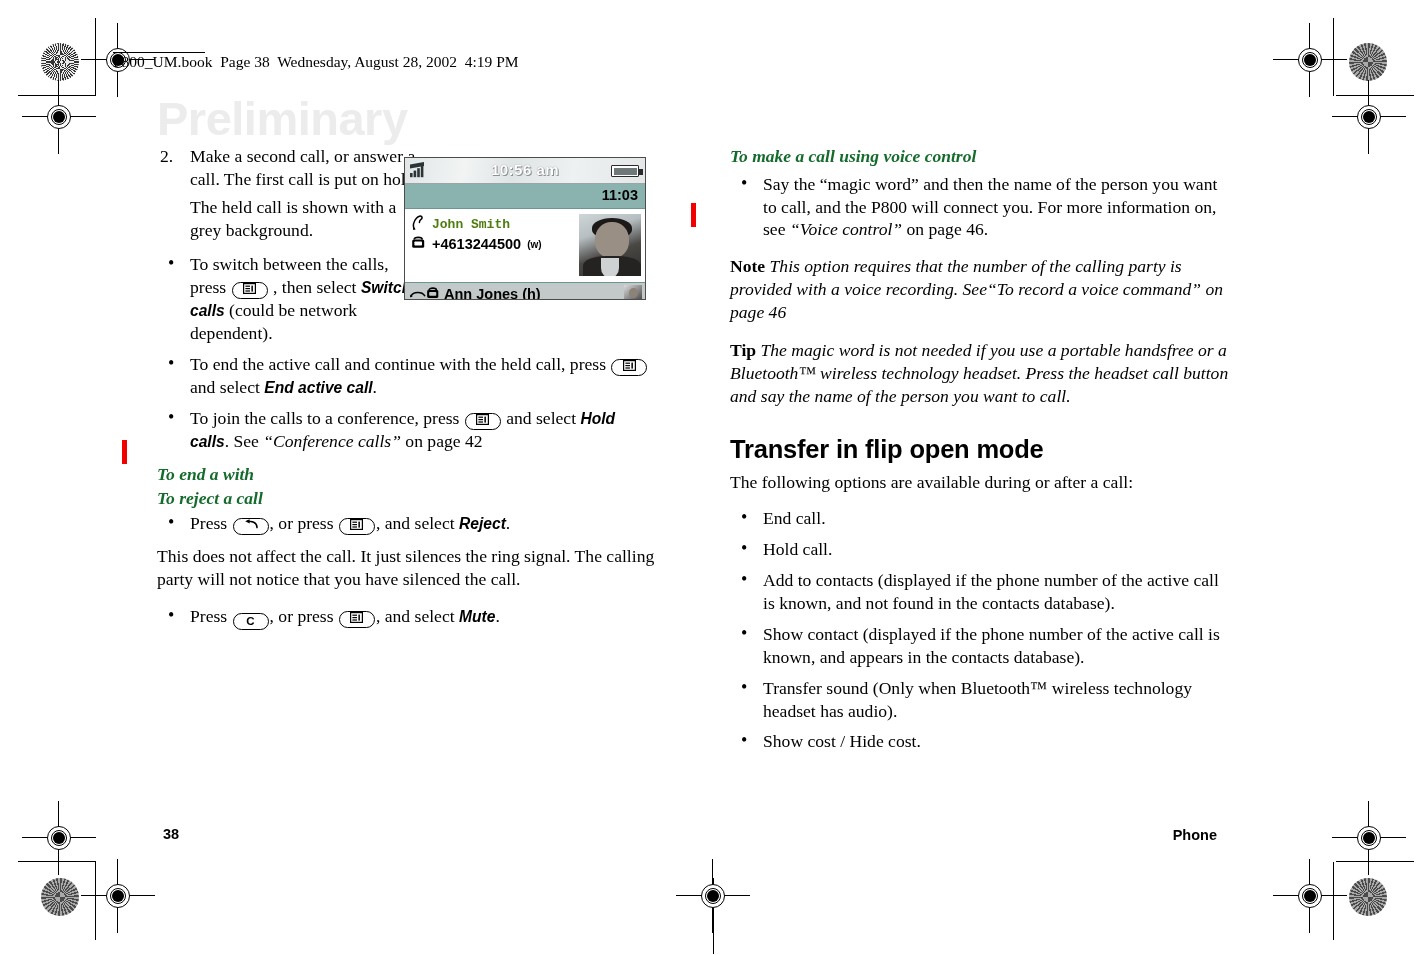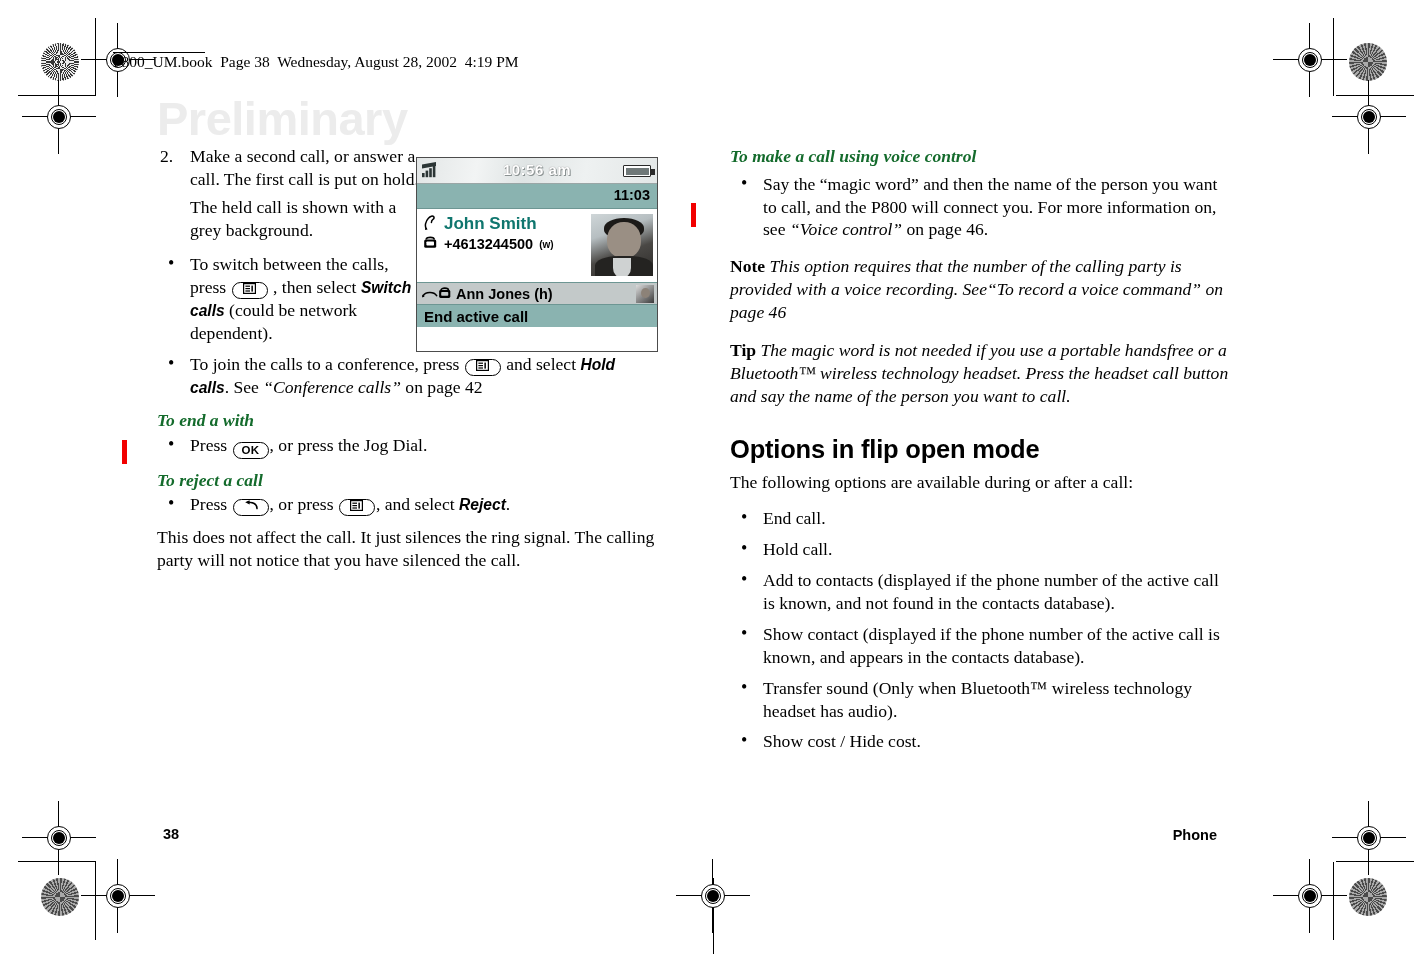--- a/index.html
+++ b/index.html
@@ -104,22 +104,22 @@
     height:17px; min-width:36px; padding:0 5px;
     line-height:15px; text-align:center;
     font-family:"Liberation Sans", sans-serif;
     font-size:11.5px; font-weight:bold; letter-spacing:.4px;
     background:#fff; margin:0 1px;
   }
   .key svg { vertical-align:2px; }
 
   
   .phone {
-    position:absolute; left:416px; top:157px;
-    width:242px; height:195px;
+    position:absolute; left:404px; top:157px;
+    width:242px; height:143px;
     border:1.5px solid #4c4c4c;
     background:#fff; overflow:hidden;
     font-family:"Liberation Sans", sans-serif;
   }
   .ph-status {
     height:26px; position:relative;
     background:linear-gradient(100deg,#e2e6e6 0%,#f2f4f4 25%,#dfe4e4 45%,#eef1f1 70%,#e3e7e7 100%);
     border-bottom:1px solid #9aa6a6;
   }
   .ph-time {
@@ -135,21 +135,21 @@
                     width:4px; height:6px; background:#2a2a2a; }
   .ph-batt i { position:absolute; left:1.5px; top:1.5px; right:1.5px; bottom:1.5px;
                background:#6f7878; display:block; }
 
   .ph-teal { background:#8ab3b0; height:25px; position:relative; border-bottom:1px solid #6d9693; }
   .ph-teal .clk { position:absolute; right:7px; top:3px; font-size:14.5px; font-weight:bold; color:#000; }
 
   .ph-active { position:relative; height:74px; background:#fff; padding:5px 0 0 6px;
                border-bottom:1px solid #6d9693; }
   .ph-row { display:flex; align-items:center; gap:6px; height:20px; }
-  .ph-name { font-size:17px; font-weight:bold; color:#0f766e; }
+  .ph-name { font-size:13px; font-weight:bold; color:#4d7c0f;font-family:Liberation Mono, monospace; }
   .ph-num  { font-size:14.5px; font-weight:bold; color:#000; }
   .ph-wsuffix { font-size:10px; font-weight:bold; }
   .ph-photo { position:absolute; right:4px; top:5px; width:62px; height:62px;
               background:linear-gradient(160deg,#cfd6d8 0%,#b6bec1 30%,#4a4845 60%,#2d2b29 100%);
               overflow:hidden; }
   .ph-photo .face { position:absolute; left:16px; top:8px; width:34px; height:36px;
               border-radius:48% 48% 45% 45%; background:#9a8f84; }
   .ph-photo .hair { position:absolute; left:13px; top:4px; width:40px; height:20px;
               border-radius:50% 50% 40% 40%; background:#1c1a18; }
   .ph-photo .body { position:absolute; left:4px; top:42px; width:58px; height:24px;
@@ -278,54 +278,69 @@
               <rect x="2.4" y="2.6" width="4.6" height="1.2" fill="#000"></rect>
               <rect x="2.4" y="5" width="4.6" height="1.2" fill="#000"></rect>
               <rect x="2.4" y="7.4" width="4.6" height="1.2" fill="#000"></rect>
               <rect x="8.4" y="2.6" width="1.5" height="6" fill="#000"></rect>
             </svg></span><span> , then select </span><span class="ui">Switch calls</span><span> (could be network dependent).</span>
       </li>
     </ul>
 
     <ul class="bul" style="margin-top:-2px;">
       <li>
+        <span>To end the active call and continue with the held call, press </span><span class="key"><svg width="13" height="11" viewBox="0 0 13 11">
+              <rect x="0.6" y="0.6" width="11.8" height="9.8" fill="none" stroke="#000" stroke-width="1.2"></rect>
+              <rect x="2.4" y="2.6" width="4.6" height="1.2" fill="#000"></rect>
+              <rect x="2.4" y="5" width="4.6" height="1.2" fill="#000"></rect>
+              <rect x="2.4" y="7.4" width="4.6" height="1.2" fill="#000"></rect>
+              <rect x="8.4" y="2.6" width="1.5" height="6" fill="#000"></rect>
+            </svg></span><span> and select </span><span class="ui">End active call</span><span>.</span>
+      </li>
+      <li>
         <span>To join the calls to a conference, press </span><span class="key"><svg width="13" height="11" viewBox="0 0 13 11">
               <rect x="0.6" y="0.6" width="11.8" height="9.8" fill="none" stroke="#000" stroke-width="1.2"></rect>
               <rect x="2.4" y="2.6" width="4.6" height="1.2" fill="#000"></rect>
               <rect x="2.4" y="5" width="4.6" height="1.2" fill="#000"></rect>
               <rect x="2.4" y="7.4" width="4.6" height="1.2" fill="#000"></rect>
               <rect x="8.4" y="2.6" width="1.5" height="6" fill="#000"></rect>
             </svg></span><span> and select </span><span class="ui">Hold calls</span><span>. See </span><span class="it">“Conference calls”</span><span> on page 42</span>
       </li>
     </ul>
 
     <h3 class="sub">To end a with</h3>
-    <ul class="bul">
-      <li>
-        <span>Press </span><span class="key">OK</span><span>, or press the Jog Dial.</span>
-      </li>
-    </ul>
 
     <h3 class="sub" style="">To reject a call</h3>
     <ul class="bul">
       <li>
         <span>Press </span><span class="key"><svg width="16" height="11" viewBox="0 0 16 11">
               <path d="M14 8.6 C14 3.4 9.5 2.2 4.6 2.2" fill="none" stroke="#000" stroke-width="1.6" stroke-linecap="round"></path>
               <path d="M6.6 0.2 L2.2 2.3 L6.6 4.6 Z" fill="#000"></path>
             </svg></span><span>, or press </span><span class="key"><svg width="13" height="11" viewBox="0 0 13 11">
               <rect x="0.6" y="0.6" width="11.8" height="9.8" fill="none" stroke="#000" stroke-width="1.2"></rect>
               <rect x="2.4" y="2.6" width="4.6" height="1.2" fill="#000"></rect>
               <rect x="2.4" y="5" width="4.6" height="1.2" fill="#000"></rect>
               <rect x="2.4" y="7.4" width="4.6" height="1.2" fill="#000"></rect>
               <rect x="8.4" y="2.6" width="1.5" height="6" fill="#000"></rect>
             </svg></span><span>, and select </span><span class="ui">Reject</span><span>.</span>
       </li>
     </ul>
 
     <p style="margin-bottom:14px;">This does not affect the call. It just silences the ring signal. The calling party will not notice that you have silenced the call.</p>
+    <ul class="bul">
+      <li>
+        <span>Press </span><span class="key">C</span><span>, or press </span><span class="key"><svg width="13" height="11" viewBox="0 0 13 11">
+              <rect x="0.6" y="0.6" width="11.8" height="9.8" fill="none" stroke="#000" stroke-width="1.2"></rect>
+              <rect x="2.4" y="2.6" width="4.6" height="1.2" fill="#000"></rect>
+              <rect x="2.4" y="5" width="4.6" height="1.2" fill="#000"></rect>
+              <rect x="2.4" y="7.4" width="4.6" height="1.2" fill="#000"></rect>
+              <rect x="8.4" y="2.6" width="1.5" height="6" fill="#000"></rect>
+            </svg></span><span>, and select </span><span class="ui">Mute</span><span>.</span>
+      </li>
+    </ul>
   </div>
 
   <div class="phone">
     <div class="ph-status">
       <span class="ph-signal">
         <svg width="17" height="16" viewBox="0 0 17 16">
           <rect x="0" y="11" width="2.6" height="4.2" fill="#2b3535"></rect>
           <rect x="3.6" y="8.6" width="2.6" height="6.6" fill="#2b3535"></rect>
           <rect x="7.2" y="6.2" width="2.6" height="9" fill="#2b3535"></rect>
           <rect x="10.8" y="3.8" width="2.6" height="11.4" fill="#2b3535"></rect>
@@ -404,21 +419,21 @@
     </ul>
 
     <p style="margin-top:14px;">
       <span class="bi">Note</span><span class="it"> </span><span class="it">This option requires that the number of the calling party is provided with a voice recording. See“To record a voice command” on page 46</span>
     </p>
 
     <p style="margin-top:15px;">
       <span class="bi">Tip</span><span class="it"> </span><span class="it">The magic word is not needed if you use a portable handsfree or a Bluetooth™ wireless technology headset. Press the headset call button and say the name of the person you want to call.</span>
     </p>
 
-    <h2 class="head" style="margin-top:26px;">Options in flip open mode</h2>
+    <h2 class="head" style="margin-top:26px;">Transfer in flip open mode</h2>
     <p style="margin-bottom:14px;">The following options are available during or after a call:</p>
 
     <ul class="bul">
       <li>End call.</li>
       <li>Hold call.</li>
       <li>Add to contacts (displayed if the phone number of the active call is known, and not found in the contacts database).</li>
       <li>Show contact (displayed if the phone number of the active call is known, and appears in the contacts database).</li>
       <li>Transfer sound (Only when Bluetooth™ wireless technology headset has audio).</li>
       <li>Show cost / Hide cost.</li>
     </ul>

